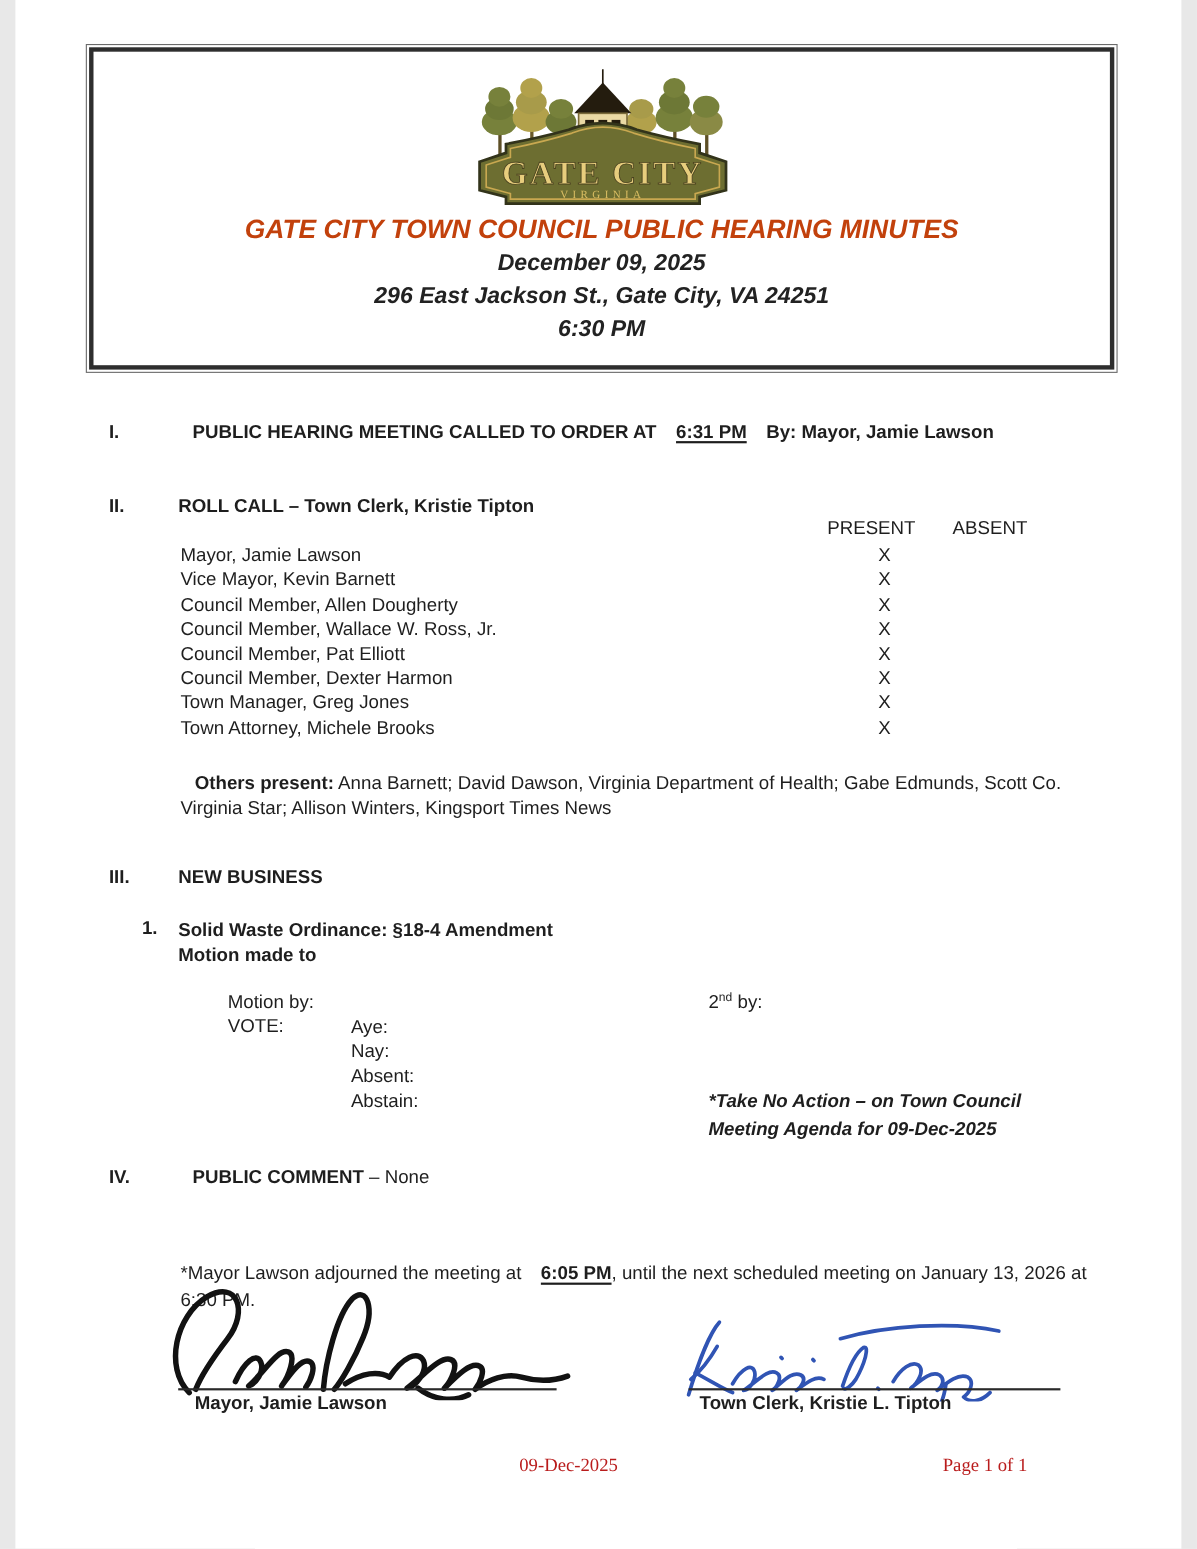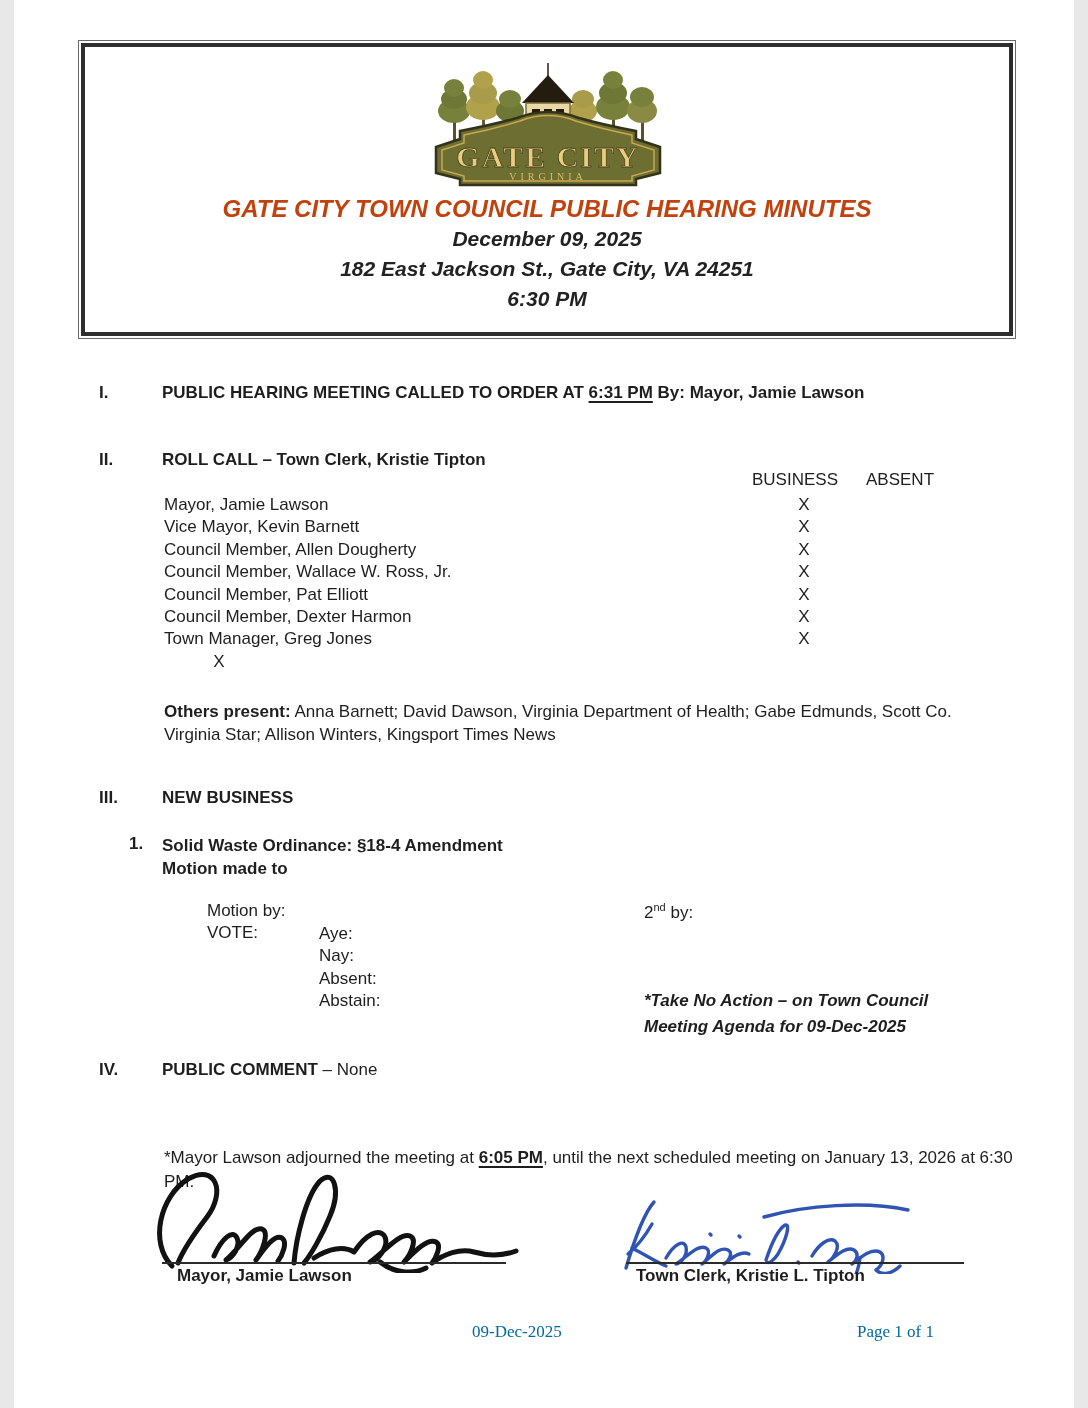--- a/index.html
+++ b/index.html
@@ -16,21 +16,21 @@
     background:#fff;text-align:center;
   }
   .logo-wrap{margin:14px auto 0;width:250px;height:132px;}
   .doc-title{font-size:24px;font-weight:bold;font-style:italic;line-height:31px;color:#c2410c;}
   .doc-sub{font-size:21px;font-weight:bold;font-style:italic;line-height:30px;color:#222;}
   
   .abs{position:absolute;}
   .sec-row{display:flex;}
   .numeral{width:63px;font-weight:bold;flex:none;}
   .sec-head{font-weight:bold;}
-  .b{font-weight:bold;}
+  .b{font-weight:bold;margin-left:13px;}
   .u{text-decoration:underline;text-decoration-thickness:2px;text-underline-offset:3px;}
   
   .col-headers{position:absolute;top:470px;left:0;width:1088px;}
   .col-present{position:absolute;left:738px;}
   .col-absent{position:absolute;left:852px;}
   .roll{position:absolute;left:150px;top:494px;width:800px;}
   .roll-row{display:flex;line-height:22.4px;}
   .roll-name{width:585px;flex:none;}
   .roll-present{width:110px;flex:none;text-align:center;}
   .roll-absent{width:90px;flex:none;text-align:center;}
@@ -39,21 +39,21 @@
   .item-row{display:flex;}
   .item-num{width:33px;flex:none;font-weight:bold;}
   .item-text{font-weight:bold;line-height:23px;}
   .note{font-weight:bold;font-style:italic;line-height:26px;}
   
   .adjourn{position:absolute;left:150px;top:1146px;width:860px;line-height:24px;}
   .sigline{position:absolute;border-top:2px solid #2a2a2a;height:0;}
   .siglabel{position:absolute;font-weight:bold;}
   .sig-svg{position:absolute;pointer-events:none;}
   
-  .footer-item{position:absolute;font-family:"Liberation Serif",serif;font-size:17px;color:#0369a1;}
+  .footer-item{position:absolute;font-family:"Liberation Serif",serif;font-size:17px;color:#b91c1c;}
 </style>
 </head>
 <body>
 
 <div class="page">
 
   <div class="header-box">
     <div class="logo-wrap">
       <svg width="250" height="132" viewBox="0 0 250 132">
 
@@ -97,36 +97,36 @@
         <g>
           <path d="M14,86 L38,78 L38,70 Q70,64 95,57 Q126,45 157,57 Q182,64 214,70 L214,78 L238,86 L238,112 L214,118 L214,124 L38,124 L38,118 L14,112 Z" fill="#6d6e31" stroke="#32331a" stroke-width="2.5"></path>
           <path d="M20,89 L42,82 L42,74 Q72,68 98,60 Q126,49 154,60 Q180,68 210,74 L210,82 L232,89 L232,109 L210,115 L210,120 L42,120 L42,115 L20,109 Z" fill="none" stroke="#c9a850" stroke-width="1.5"></path>
           <text x="126" y="106" text-anchor="middle" font-family="Liberation Serif, serif" font-weight="bold" font-size="30" fill="#e7cd7d" stroke="#4a431f" stroke-width="0.8" letter-spacing="2">GATE CITY</text>
           <text x="126" y="119" text-anchor="middle" font-family="Liberation Serif, serif" font-size="10" fill="#d9bd62" letter-spacing="4">VIRGINIA</text>
         </g>
       </svg>
     </div>
     <div class="doc-title">GATE CITY TOWN COUNCIL PUBLIC HEARING MINUTES</div>
     <div class="doc-sub">December 09, 2025</div>
-    <div class="doc-sub">182 East Jackson St., Gate City, VA 24251</div>
+    <div class="doc-sub">296 East Jackson St., Gate City, VA 24251</div>
     <div class="doc-sub">6:30 PM</div>
   </div>
 
   <div class="abs sec-row" style="left:85px;top:383px;width:940px;">
     <span class="numeral">I.</span>
     <span><span class="b">PUBLIC HEARING MEETING CALLED TO ORDER AT </span><span class="b u">6:31 PM</span><span class="b"> By: Mayor, Jamie Lawson</span></span>
   </div>
 
   <div class="abs sec-row" style="left:85px;top:450px;width:940px;">
     <span class="numeral">II.</span>
     <span class="sec-head">ROLL CALL – Town Clerk, Kristie Tipton</span>
   </div>
 
   <div class="col-headers">
-    <span class="col-present">BUSINESS</span>
+    <span class="col-present">PRESENT</span>
     <span class="col-absent">ABSENT</span>
   </div>
 
   <div class="roll">
     <div class="roll-row">
       <span class="roll-name">Mayor, Jamie Lawson</span>
       <span class="roll-present">X</span>
       <span class="roll-absent"></span>
     </div>
     <div class="roll-row">
@@ -153,20 +153,21 @@
       <span class="roll-name">Council Member, Dexter Harmon</span>
       <span class="roll-present">X</span>
       <span class="roll-absent"></span>
     </div>
     <div class="roll-row">
       <span class="roll-name">Town Manager, Greg Jones</span>
       <span class="roll-present">X</span>
       <span class="roll-absent"></span>
     </div>
     <div class="roll-row">
+      <span class="roll-name">Town Attorney, Michele Brooks</span>
       <span class="roll-present">X</span>
       <span class="roll-absent"></span>
     </div>
   </div>
 
   <div class="others"><span class="b">Others present:</span><span> Anna Barnett; David Dawson, Virginia Department of Health; Gabe Edmunds, Scott Co. Virginia Star; Allison Winters, Kingsport Times News</span></div>
 
   <div class="abs sec-row" style="left:85px;top:788px;width:940px;">
     <span class="numeral">III.</span>
     <span class="sec-head">NEW BUSINESS</span>

